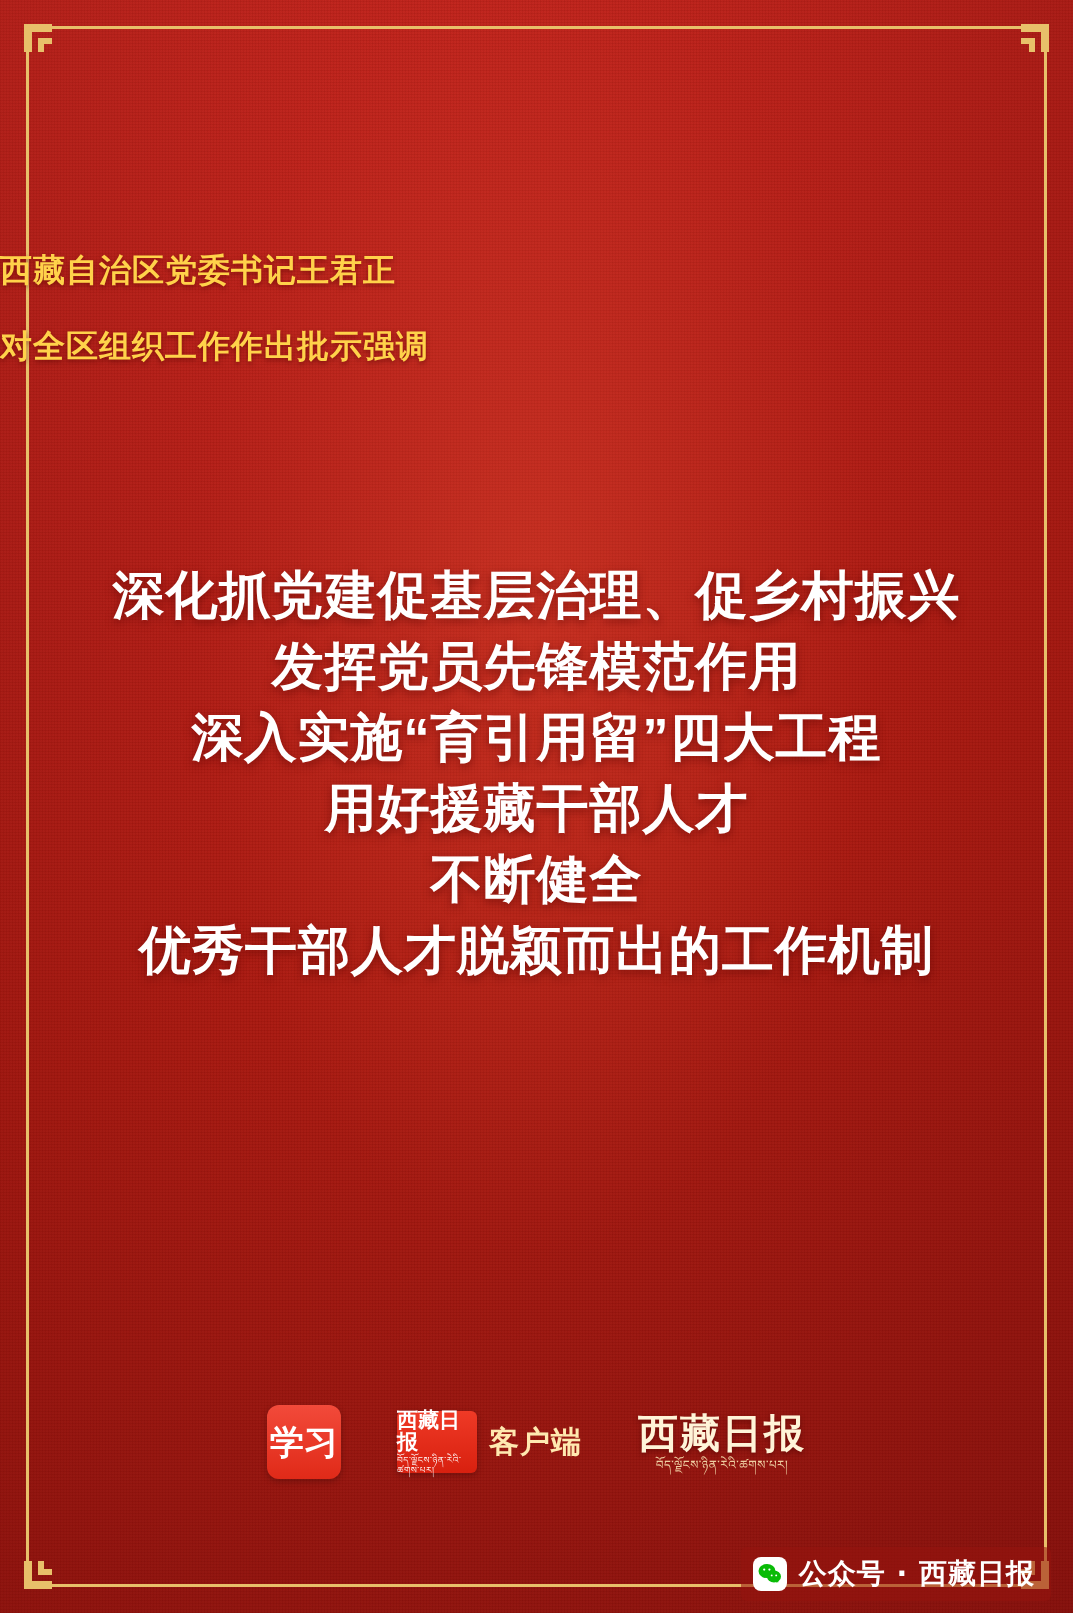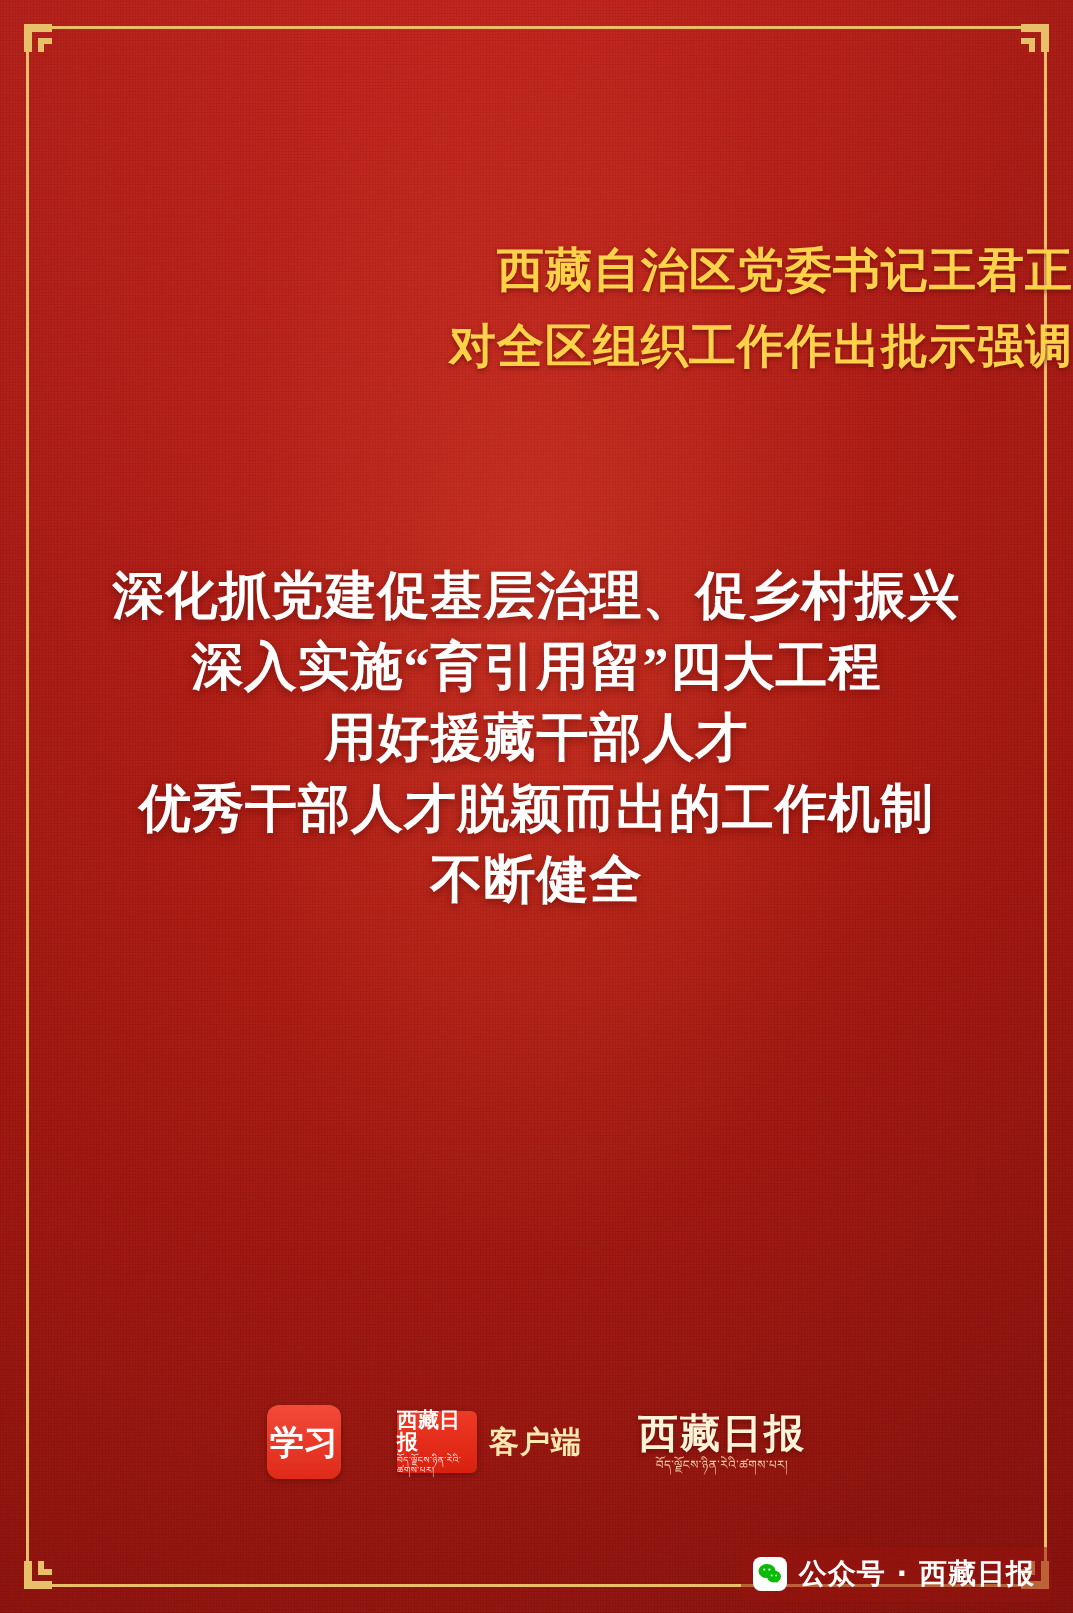--- a/index.html
+++ b/index.html
@@ -48,39 +48,39 @@
   .corner-tl { left: 22px;  top: 22px; }
   .corner-tr { right: 22px; top: 22px; transform: scaleX(-1); }
   .corner-bl { left: 22px;  bottom: 22px; transform: scaleY(-1); }
   .corner-br { right: 22px; bottom: 22px; transform: scale(-1,-1); }
 
   .headline {
     position: absolute;
     left: 0;
     right: 0;
     top: 232px;
-    text-align: right;
+    text-align: left;
     color: #ffd24a;
     font-family: "DejaVu Sans", "Liberation Sans", sans-serif;
     font-weight: bold;
-    font-size: 47px;
+    font-size: 32px;
     line-height: 76px;
     letter-spacing: 1px;
     text-shadow: 0 2px 5px rgba(80,0,0,0.55);
   }
   .headline .hl-line { display: block; }
 
   .body-text {
     position: absolute;
     left: 0;
     right: 0;
     top: 560px;
     text-align: center;
     color: #ffffff;
-    font-family: Liberation Serif, serif;
+    font-family: Liberation Sans, sans-serif;
     font-weight: bold;
     font-size: 52px;
     line-height: 71px;
     letter-spacing: 1px;
     text-shadow: 0 3px 8px rgba(90,5,0,0.55);
   }
   .body-text .bl { display: block; white-space: nowrap; }
 
   
   .footer {
@@ -234,24 +234,25 @@
     </svg>
   </div>
 
   <div class="headline">
     <span class="hl-line">西藏自治区党委书记王君正</span>
     <span class="hl-line">对全区组织工作作出批示强调</span>
   </div>
 
   <div class="body-text">
     <span class="bl">深化抓党建促基层治理、促乡村振兴</span>
+    <span class="bl">发挥党员先锋模范作用</span>
     <span class="bl">深入实施“育引用留”四大工程</span>
     <span class="bl">用好援藏干部人才</span>
+    <span class="bl">不断健全</span>
     <span class="bl">优秀干部人才脱颖而出的工作机制</span>
-    <span class="bl">不断健全</span>
   </div>
 
   <div class="footer">
 
     <div class="logo-group">
       <div class="badge-xuexi">学习</div>
     </div>
 
     <div class="logo-group">
       <div class="badge-xzrb">

